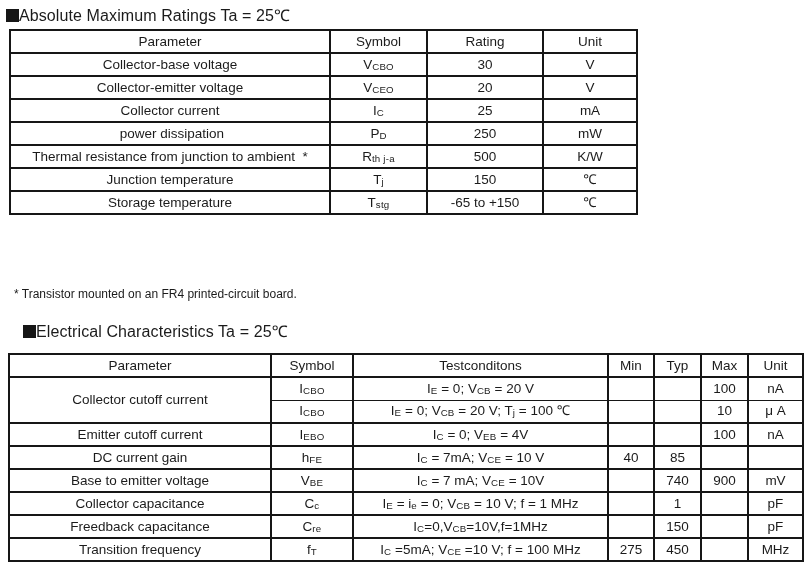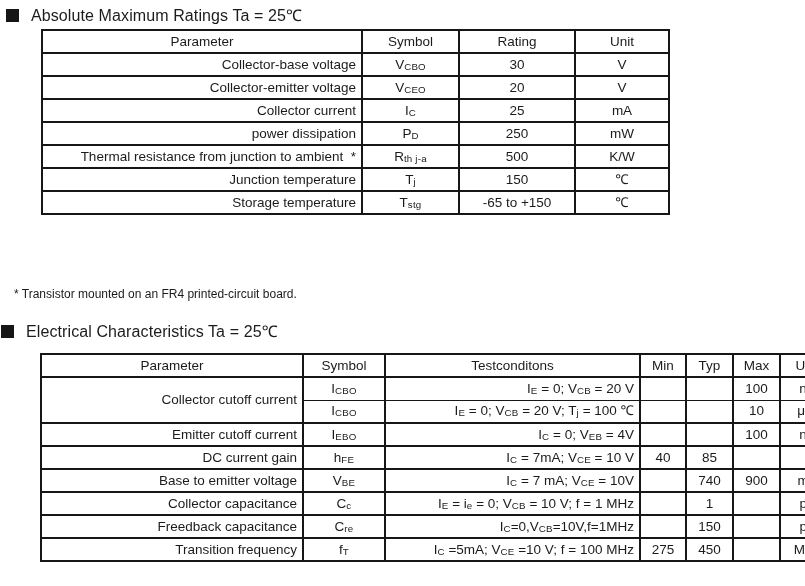--- a/index.html
+++ b/index.html
@@ -7,44 +7,43 @@
     margin: 0; padding: 0;
     width: 805px; height: 586px;
     background: #ffffff;
     font-family: "Liberation Sans", sans-serif;
     color: #1b1b1b;
   }
   .page { position: relative; width: 805px; height: 586px; overflow: hidden; }
 
   .heading {
     position: absolute;
-    display: flex; align-items: center; gap: 12px;
+    display: flex; align-items: center; gap: 0;
     font-size: 16px; letter-spacing: 0.1px;
     white-space: nowrap;
   }
   .sq { width: 13px; height: 13px; background: #161616; flex: 0 0 auto; }
 
   table {
     position: absolute;
     border-collapse: collapse;
     table-layout: fixed;
-    margin-left: 32px;
   }
   th, td {
     border: 2px solid #161616;
     font-weight: normal;
     font-size: 13.5px;
     height: 23px;
     padding: 1px 5px;
     text-align: center;
     vertical-align: middle;
     overflow: hidden;
     line-height: 1.15;
   }
-  .cell-left { text-align: right; white-space: pre-wrap; }
+  .cell-left { text-align: center; white-space: pre-wrap; }
 
   sub {
     font-size: 0.72em;
     vertical-align: baseline;
     position: relative; top: 1px;
     line-height: 0;
     letter-spacing: 0.2px;
   }
 
   #table2 tbody tr:nth-child(1) td { border-bottom-width: 1px; }
@@ -52,21 +51,21 @@
 
   .footnote {
     position: absolute;
     font-size: 12px;
     white-space: nowrap;
   }
 
   #heading1 { left: 6px;  top: 4px; }
   #table1   { left: 9px;  top: 29px;  width: 627px; }
   #footnote1{ left: 14px; top: 287px; }
-  #heading2 { left: 1px;  top: 320px; }
+  #heading2 { left: 11px;  top: 320px; padding-left: 12px; }
   #table2   { left: 8px;  top: 353px; width: 794px; }
 </style>
 </head>
 <body>
 
 <div class="page">
 
   <div class="heading" id="heading1">
     <span class="sq"></span>
     <span>Absolute Maximum Ratings Ta = 25℃</span>

